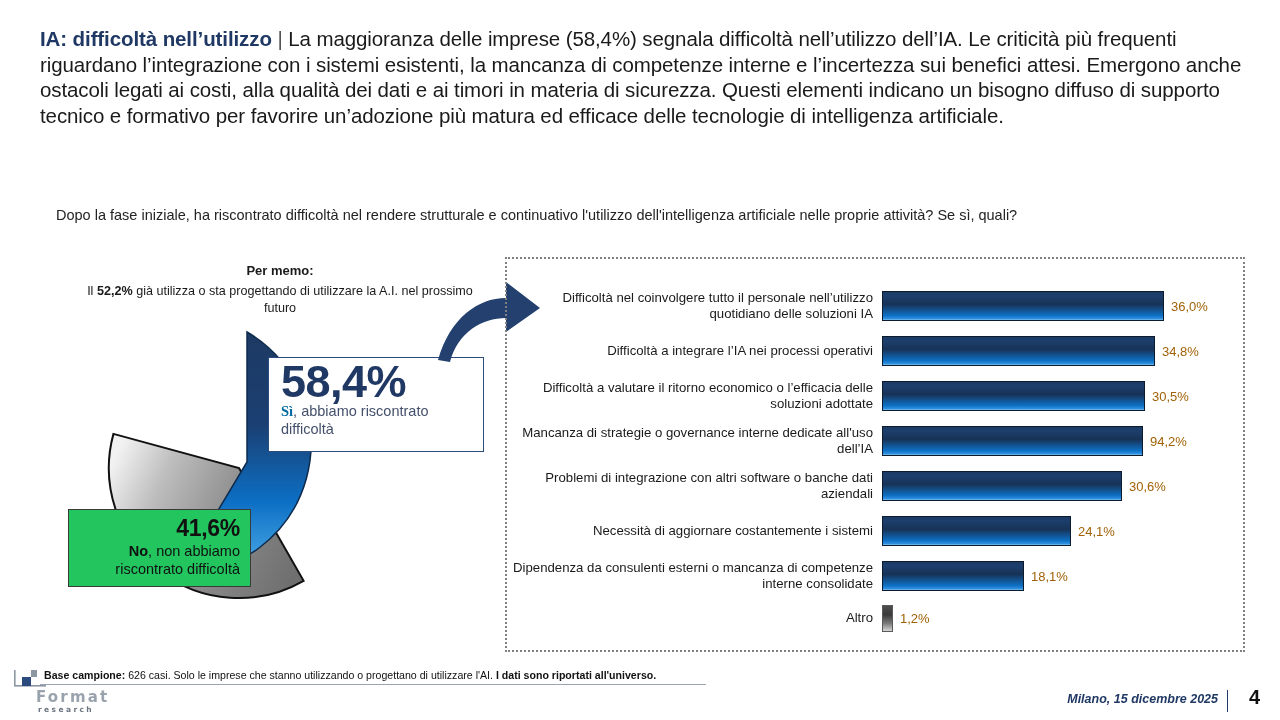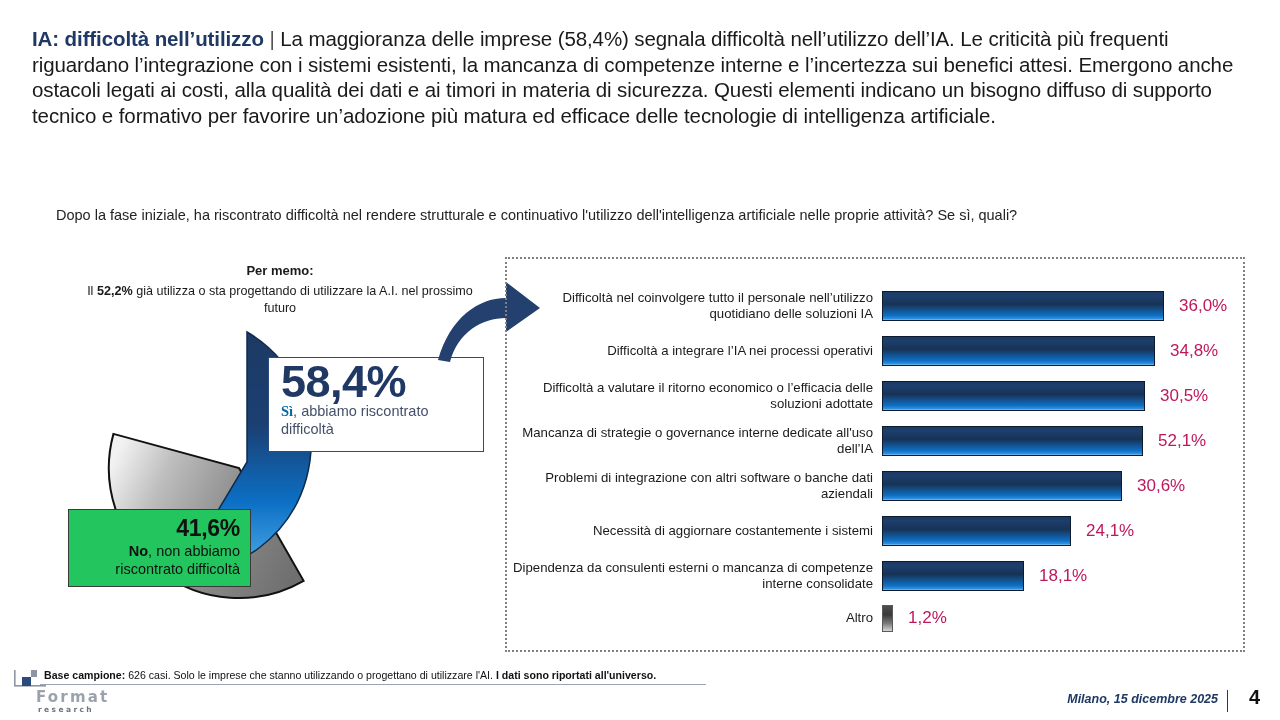--- a/index.html
+++ b/index.html
@@ -5,21 +5,21 @@
   html,body{margin:0;padding:0;}
   body{
     width:1280px;height:720px;background:#ffffff;overflow:hidden;
     font-family:"Liberation Sans",sans-serif;color:#000;
     -webkit-font-smoothing:antialiased;
   }
   .slide{position:relative;width:1280px;height:720px;}
 
   
   .headline{
-    position:absolute;left:32px;top:26px;width:1205px;
+    position:absolute;left:40px;top:26px;width:1205px;
     font-size:20.5px;line-height:25.5px;color:#1a1a1a;
     letter-spacing:-0.1px;text-align:left;
   }
   .headline .accent{color:#1F3864;font-weight:bold;}
   .headline .sep{color:#555;font-weight:normal;}
 
   
   .question{
     position:absolute;left:44px;top:205px;width:1180px;
     font-size:14.5px;line-height:21px;color:#232323;margin-left:12px;
@@ -84,21 +84,21 @@
   }
   .row .barbox{flex:1;display:flex;align-items:center;height:100%;}
   .bar{
     height:30px;border:1px solid #0d1b2e;box-sizing:border-box;
     background:linear-gradient(to bottom,#1b3a64 0%,#1d3f6d 14%,#173256 44%,#0e70c4 84%,#2e8fe0 95%,#7fc0ec 100%);
   }
   .bar.alt{
     border:1px solid #5a5a5a;
     background:linear-gradient(to bottom,#4d4d4d 0%,#3a3a3a 35%,#7a7a7a 70%,#d6d6d6 100%);
   }
-  .val{font-size:17px;color:#be185d;padding-left:15px;white-space:nowrap;}
+  .val{font-size:13px;color:#a16207;padding-left:7px;white-space:nowrap;}
 
   
   .foot-rule{position:absolute;left:40px;top:684px;width:666px;height:1px;background:#9aa4b4;}
   .foot-note{
     position:absolute;left:44px;top:668px;width:700px;
     font-size:10.6px;line-height:14px;color:#111;
   }
   .foot-note b{font-weight:bold;}
   .logo{position:absolute;left:12px;top:668px;width:110px;height:48px;}
   .logo .ftext{
@@ -204,21 +204,21 @@
       <div class="barbox">
         <div class="bar" style="width:263px"></div>
         <div class="val">30,5%</div>
       </div>
     </div>
 
     <div class="row" style="top:157px">
       <div class="lbl">Mancanza di strategie o governance interne dedicate all'uso dell’IA</div>
       <div class="barbox">
         <div class="bar" style="width:261px"></div>
-        <div class="val">52,1%</div>
+        <div class="val">94,2%</div>
       </div>
     </div>
 
     <div class="row" style="top:202px">
       <div class="lbl">Problemi di integrazione con altri software o banche dati aziendali</div>
       <div class="barbox">
         <div class="bar" style="width:240px"></div>
         <div class="val">30,6%</div>
       </div>
     </div>

